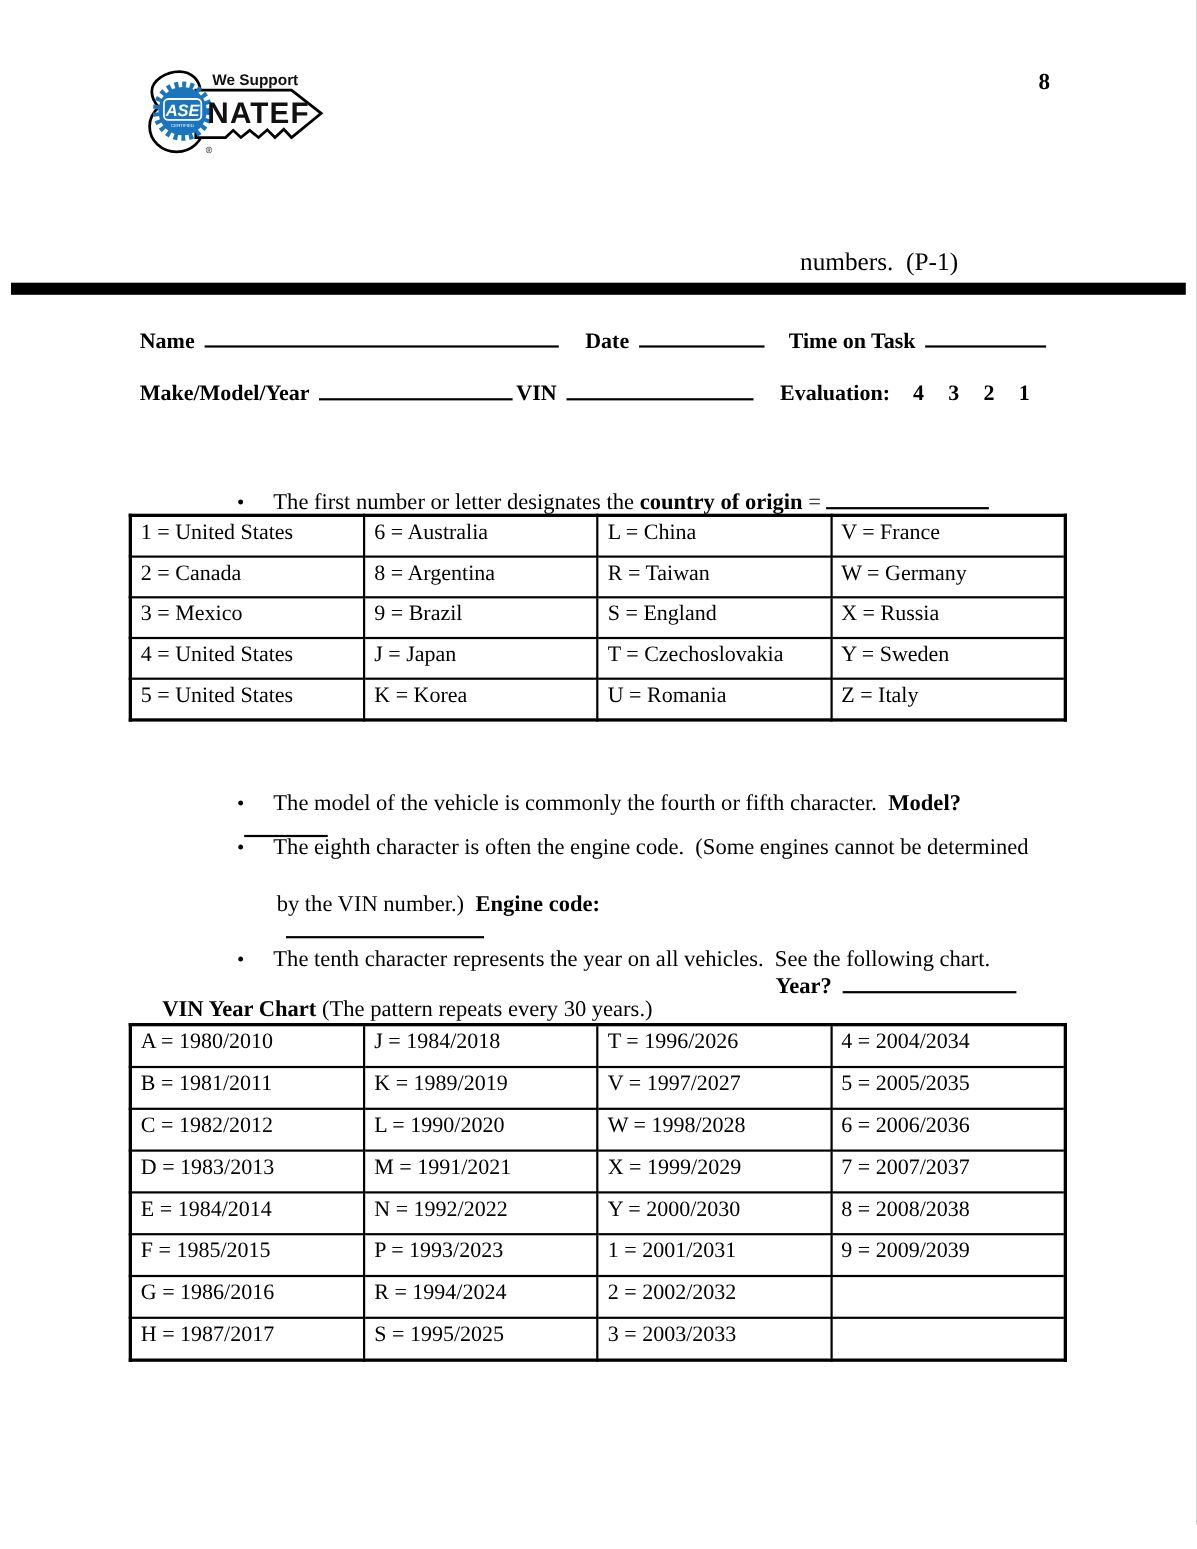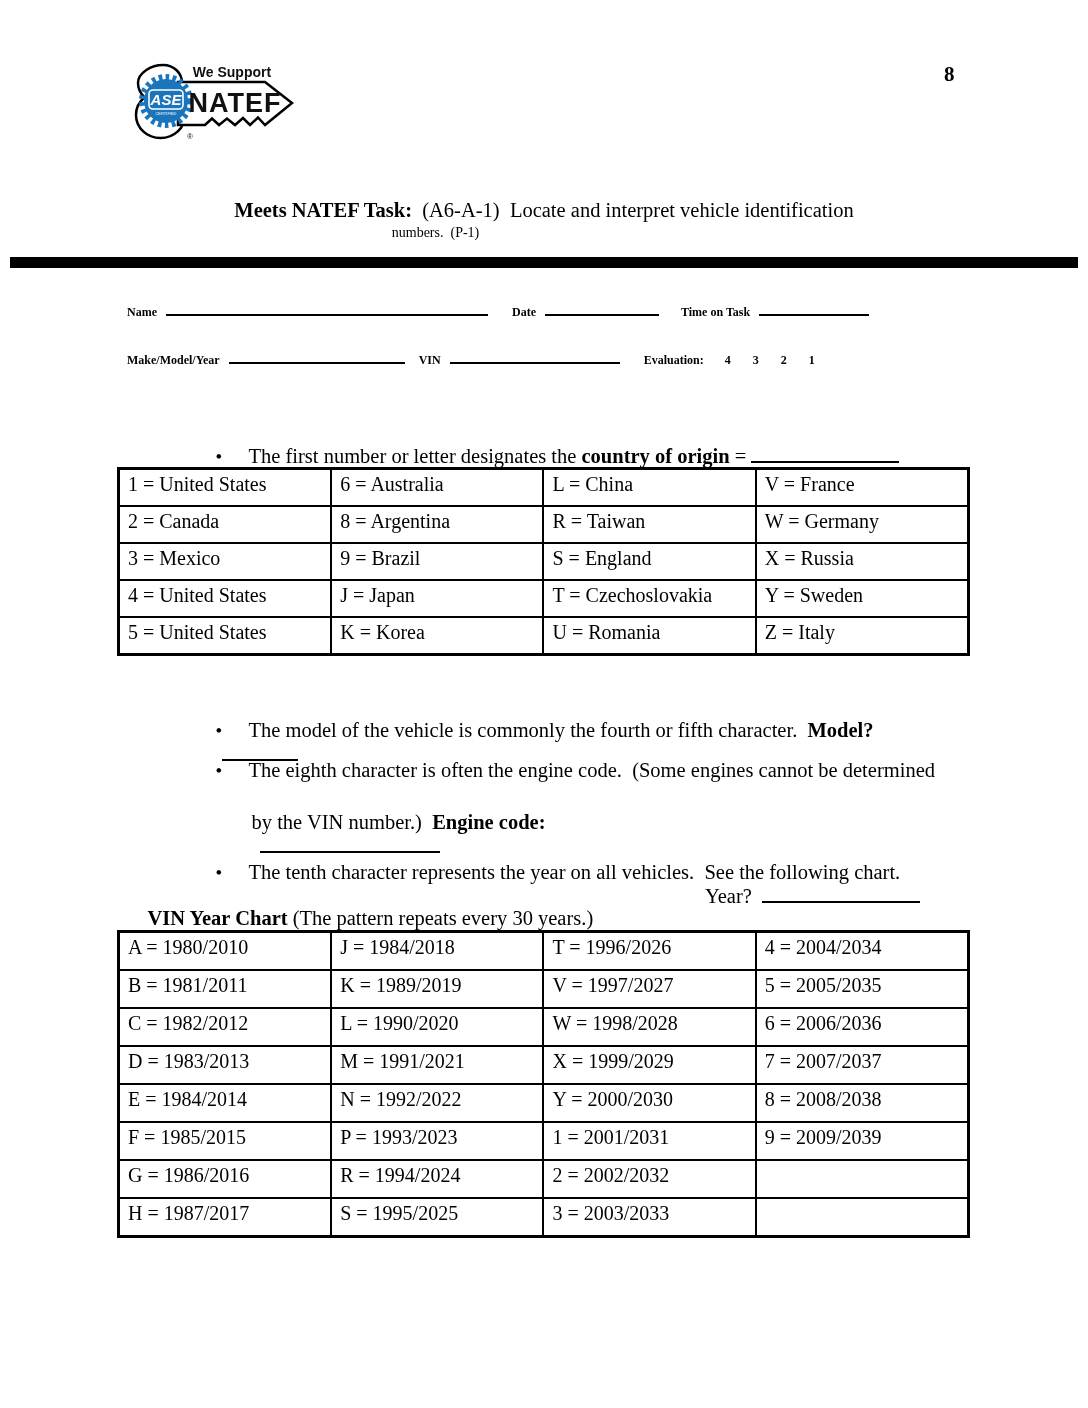--- a/index.html
+++ b/index.html
@@ -15,43 +15,43 @@
   .pre{white-space:pre-wrap;}
   .b{font-weight:bold;}
   
   .bl{display:inline-block;border-bottom:2px solid #000;height:17px;vertical-align:baseline;}
   .page-number{left:944px;top:62px;font-size:21px;font-weight:bold;}
   
   .logo{left:126px;top:54px;width:172px;height:90px;}
   
   .title{left:0;top:142px;width:1000px;text-align:center;font-size:47px;font-weight:bold;letter-spacing:1px;line-height:1;}
   .sub1{left:0;top:199px;width:1088px;text-align:center;font-size:20.5px;}
-  .sub2{left:0;top:225px;width:871px;text-align:center;font-size:14px;}
+  .sub2{left:0;top:225px;width:871px;text-align:right;font-size:23px;}
   .rule{left:10px;top:257px;width:1068px;height:11px;background:#000;}
   
-  .frow{left:127px;font-size:12px;font-weight:bold;white-space:nowrap;}
+  .frow{left:127px;font-size:20px;font-weight:bold;white-space:nowrap;}
   .frow .bl{margin-left:9px;}
   
   .bullet-line{font-size:20.5px;white-space:pre-wrap;}
   .dot{display:inline-block;width:33px;font-size:19px;}
   
   table.grid{border-collapse:collapse;table-layout:fixed;width:853px;}
   table.grid td{
     border:2px solid #000;
     width:25%;
     font-size:20px;
     padding:3px 4px 0 8px;
     vertical-align:top;
     overflow:hidden;
   }
   table.grid{border:3px solid #000;}
   .t1 td{height:32px;}
   .t2 td{height:33px;}
   .yearhead{left:127px;top:884px;font-size:20.5px;white-space:pre-wrap;}
-  .yearlbl{left:705px;top:884px;font-size:20.5px;font-weight:normal;white-space:nowrap;}
+  .yearlbl{left:705px;top:884px;font-size:20.5px;font-weight:bold;white-space:nowrap;}
   .logo svg text{font-family:"Liberation Sans","DejaVu Sans",sans-serif;}
 </style>
 </head>
 <body>
 
 <div class="page">
 
   <div class="abs logo">
     <svg viewBox="0 0 172 90" width="172" height="90">
 
@@ -72,31 +72,30 @@
       <text x="40" y="61" text-anchor="middle" font-size="4" fill="#ffffff">CERTIFIED</text>
 
       <text x="106" y="23" text-anchor="middle" font-size="14" font-weight="bold" fill="#111">We Support</text>
       <text x="109" y="58" text-anchor="middle" font-size="27" font-weight="bold" letter-spacing="1" fill="#111">NATEF</text>
       <text x="61" y="85" font-size="8" fill="#111">®</text>
     </svg>
   </div>
 
   <div class="abs page-number">8</div>
 
-  <div class="abs sub1 pre"><span class="b">Meets NATEF Task:</span><span>  (A6-A-1)  Locate and interpret vehicle identification</span></div>
   <div class="abs sub2 pre">numbers.  (P-1)</div>
 
   <div class="abs rule"></div>
 
   <div class="abs frow" style="top:297px;">
     <span>Name</span><span class="bl" style="width:322px;"></span><span style="margin-left:24px;">Date</span><span class="bl" style="width:114px;"></span><span style="margin-left:22px;">Time on Task</span><span class="bl" style="width:110px;"></span>
   </div>
 
   <div class="abs frow" style="top:345px;">
-    <span>Make/Model/Year</span><span class="bl" style="width:176px;"></span><span style="margin-left:14px;">VIN</span><span class="bl" style="width:170px;"></span><span style="margin-left:24px;">Evaluation:</span><span style="margin-left:21px;">4</span><span style="margin-left:22px;">3</span><span style="margin-left:22px;">2</span><span style="margin-left:22px;">1</span>
+    <span>Make/Model/Year</span><span class="bl" style="width:176px;"></span><span style="margin-left:3px;">VIN</span><span class="bl" style="width:170px;"></span><span style="margin-left:24px;">Evaluation:</span><span style="margin-left:21px;">4</span><span style="margin-left:22px;">3</span><span style="margin-left:22px;">2</span><span style="margin-left:22px;">1</span>
   </div>
 
   <div class="abs bullet-line" style="left:195px;top:421px;">
     <span class="dot">•</span><span>The first number or letter designates the </span><span class="b">country of origin</span><span> = </span><span class="bl" style="width:148px;"></span>
   </div>
 
   <table class="grid t1 abs" style="left:117px;top:467px;border-radius:23px;">
     <tbody>
         <tr>
           <td>1 = United States</td>

